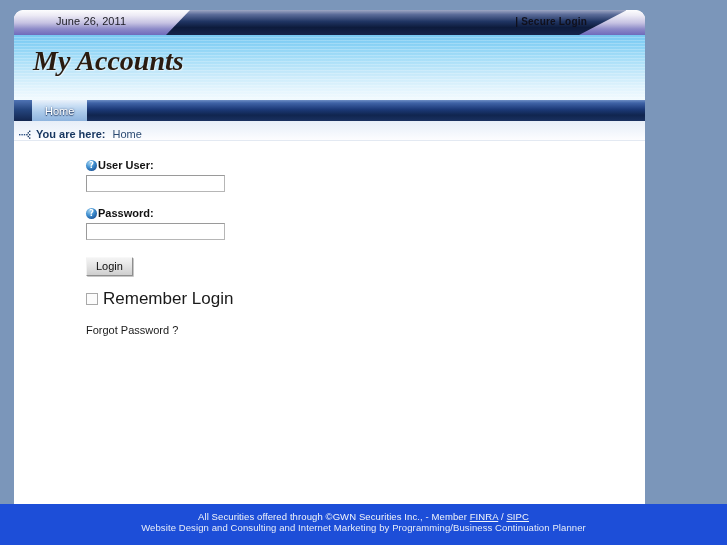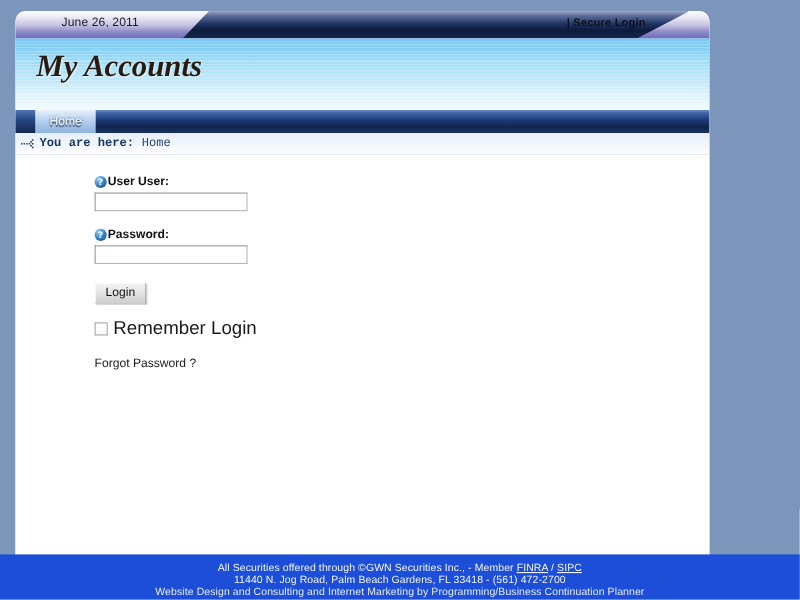--- a/index.html
+++ b/index.html
@@ -147,23 +147,22 @@
     cursor: pointer;
   }
 
   
   #breadcrumb {
     position: relative;
     height: 19px;
     background: linear-gradient(to bottom, #e7eef8 0%, #f2f6fc 55%, #fdfdff 100%);
     border-bottom: 1px solid #e3e9f2;
     display: flex;
-    align-items: center;
+    align-items: flex-end;
     padding-left: 5px;
-    font-family: Liberation Mono, monospace;
   }
   #breadcrumb-icon {
     width: 14px;
     height: 11px;
     position: relative;
     margin-right: 3px;
     flex: 0 0 auto;
   }
   #breadcrumb-label {
     font-size: 11px;
@@ -365,15 +364,14 @@
 
       <a id="forgot-password" href="#">Forgot Password ?</a>
     </form>
   </div>
 </div>
 
 <div id="footer">
   <div class="footer-line">
     <span>All Securities offered through ©GWN Securities Inc., - Member </span><a class="footer-link" href="#">FINRA</a><span> / </span><a class="footer-link" href="#">SIPC</a>
   </div>
-  <div class="footer-line">11440 N. Jog Road, Palm Beach Gardens, FL 33418 - (561) 472-2700</div>
   <div class="footer-line" id="footer-line3">Website Design and Consulting and Internet Marketing by Programming/Business Continuation Planner</div>
 </div>
 
 </body></html>

